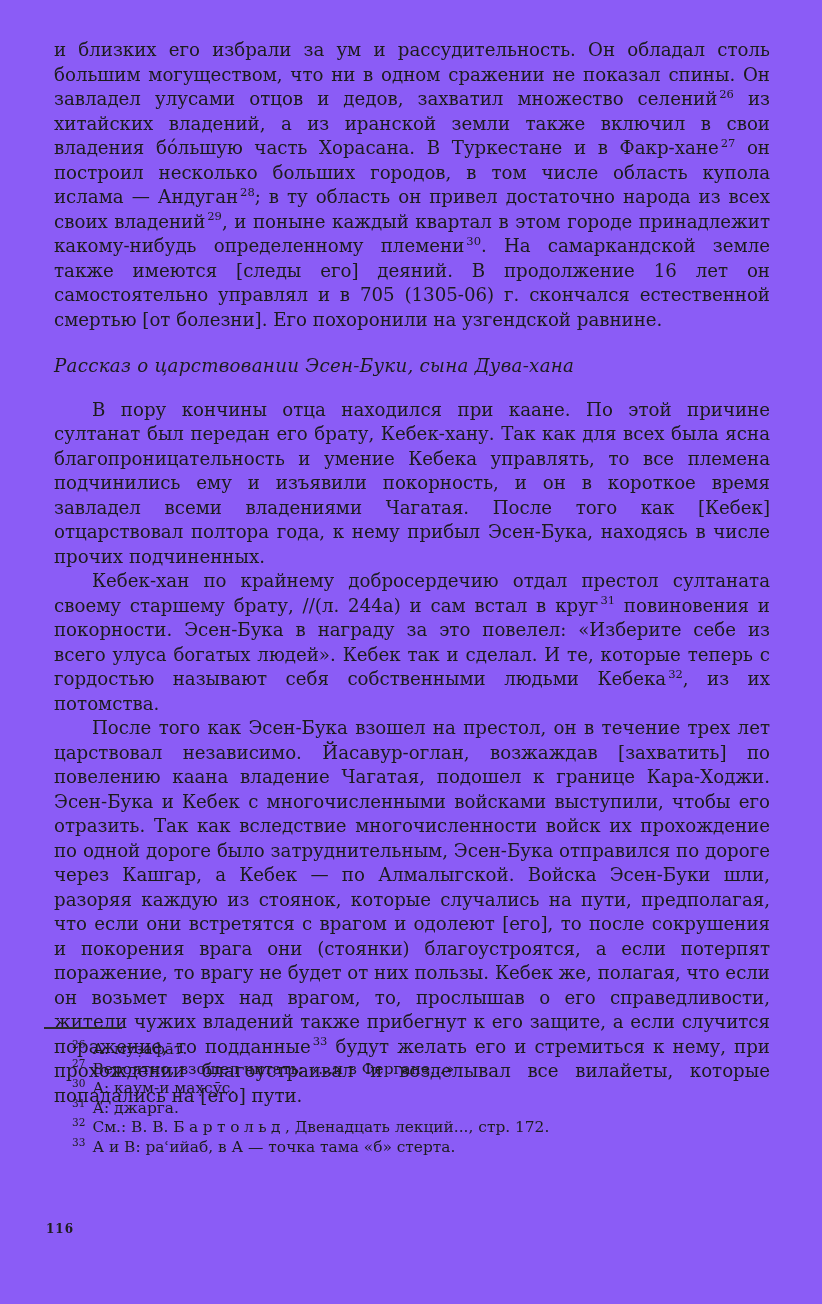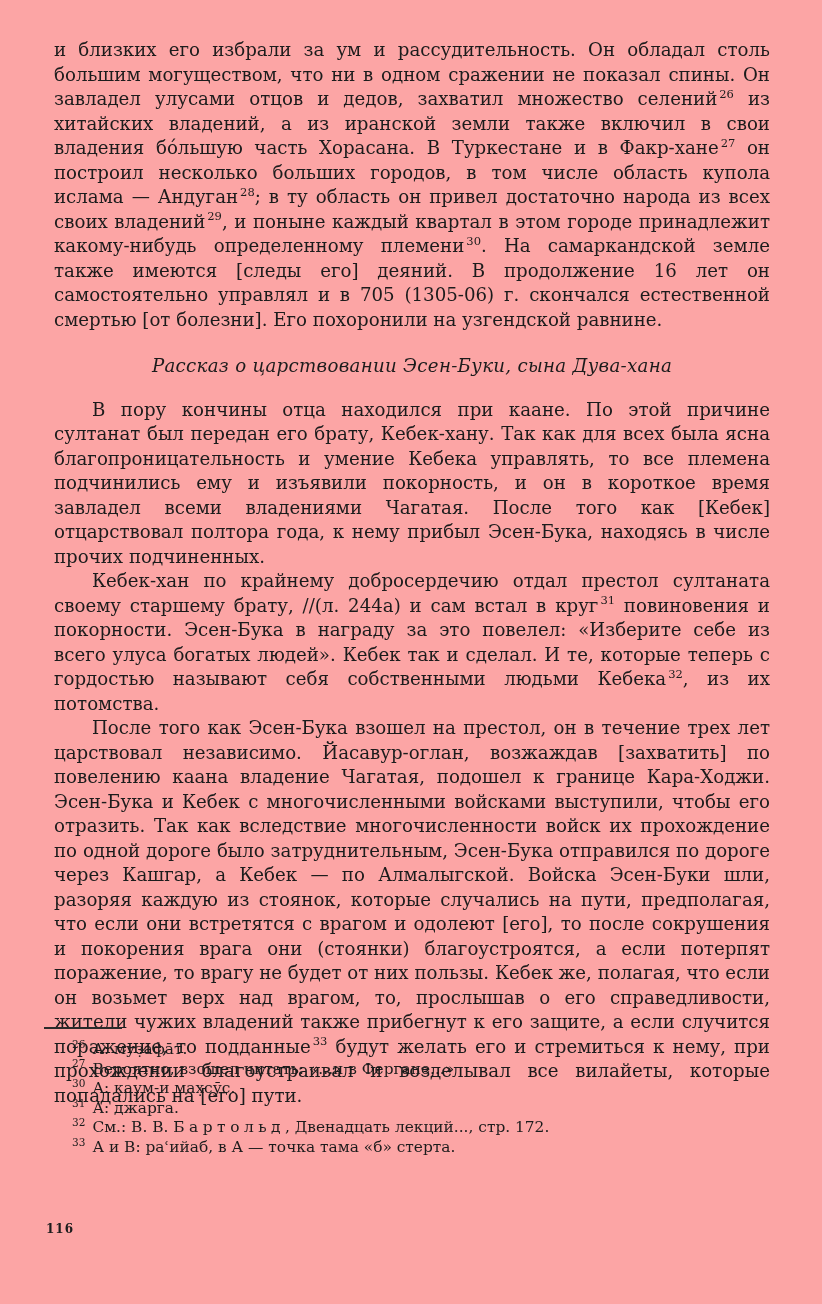--- a/index.html
+++ b/index.html
@@ -1,36 +1,36 @@
 <!DOCTYPE html>
 <html lang="ru"><head>
 <meta charset="utf-8">
 <style>
   html,body{margin:0;padding:0;background:#d9d9d5;}
   .page{
     position:relative;
     width:822px;height:1304px;
     margin:0 auto;
-    background:#fca5a5;
+    background:#8b5cf6;
     color:#1c1c1c;
     font-family:"DejaVu Serif","Liberation Serif",serif;
     overflow:hidden;
     box-shadow:0 0 4px rgba(0,0,0,.25);
   }
   .text-block{
     position:absolute;left:54px;top:38px;width:716px;
     font-size:18.2px;line-height:24.5px;
     text-align:justify;
   }
   p.para{margin:0;padding:0;}
   p.para.ind{text-indent:38px;}
   h2.heading{
     margin:22px 0 19px 0;
     font-size:18.2px;font-weight:normal;font-style:italic;
-    text-align:center;letter-spacing:.3px;
+    text-align:left;letter-spacing:.3px;
   }
   sup.fnref{
     font-size:11.5px;line-height:0;margin-left:2px;
     vertical-align:super;
   }
   .footnote-sep{
     position:absolute;left:44px;top:1027px;
     width:78px;height:2px;background:#2a2a2a;
   }
   .footnotes{

